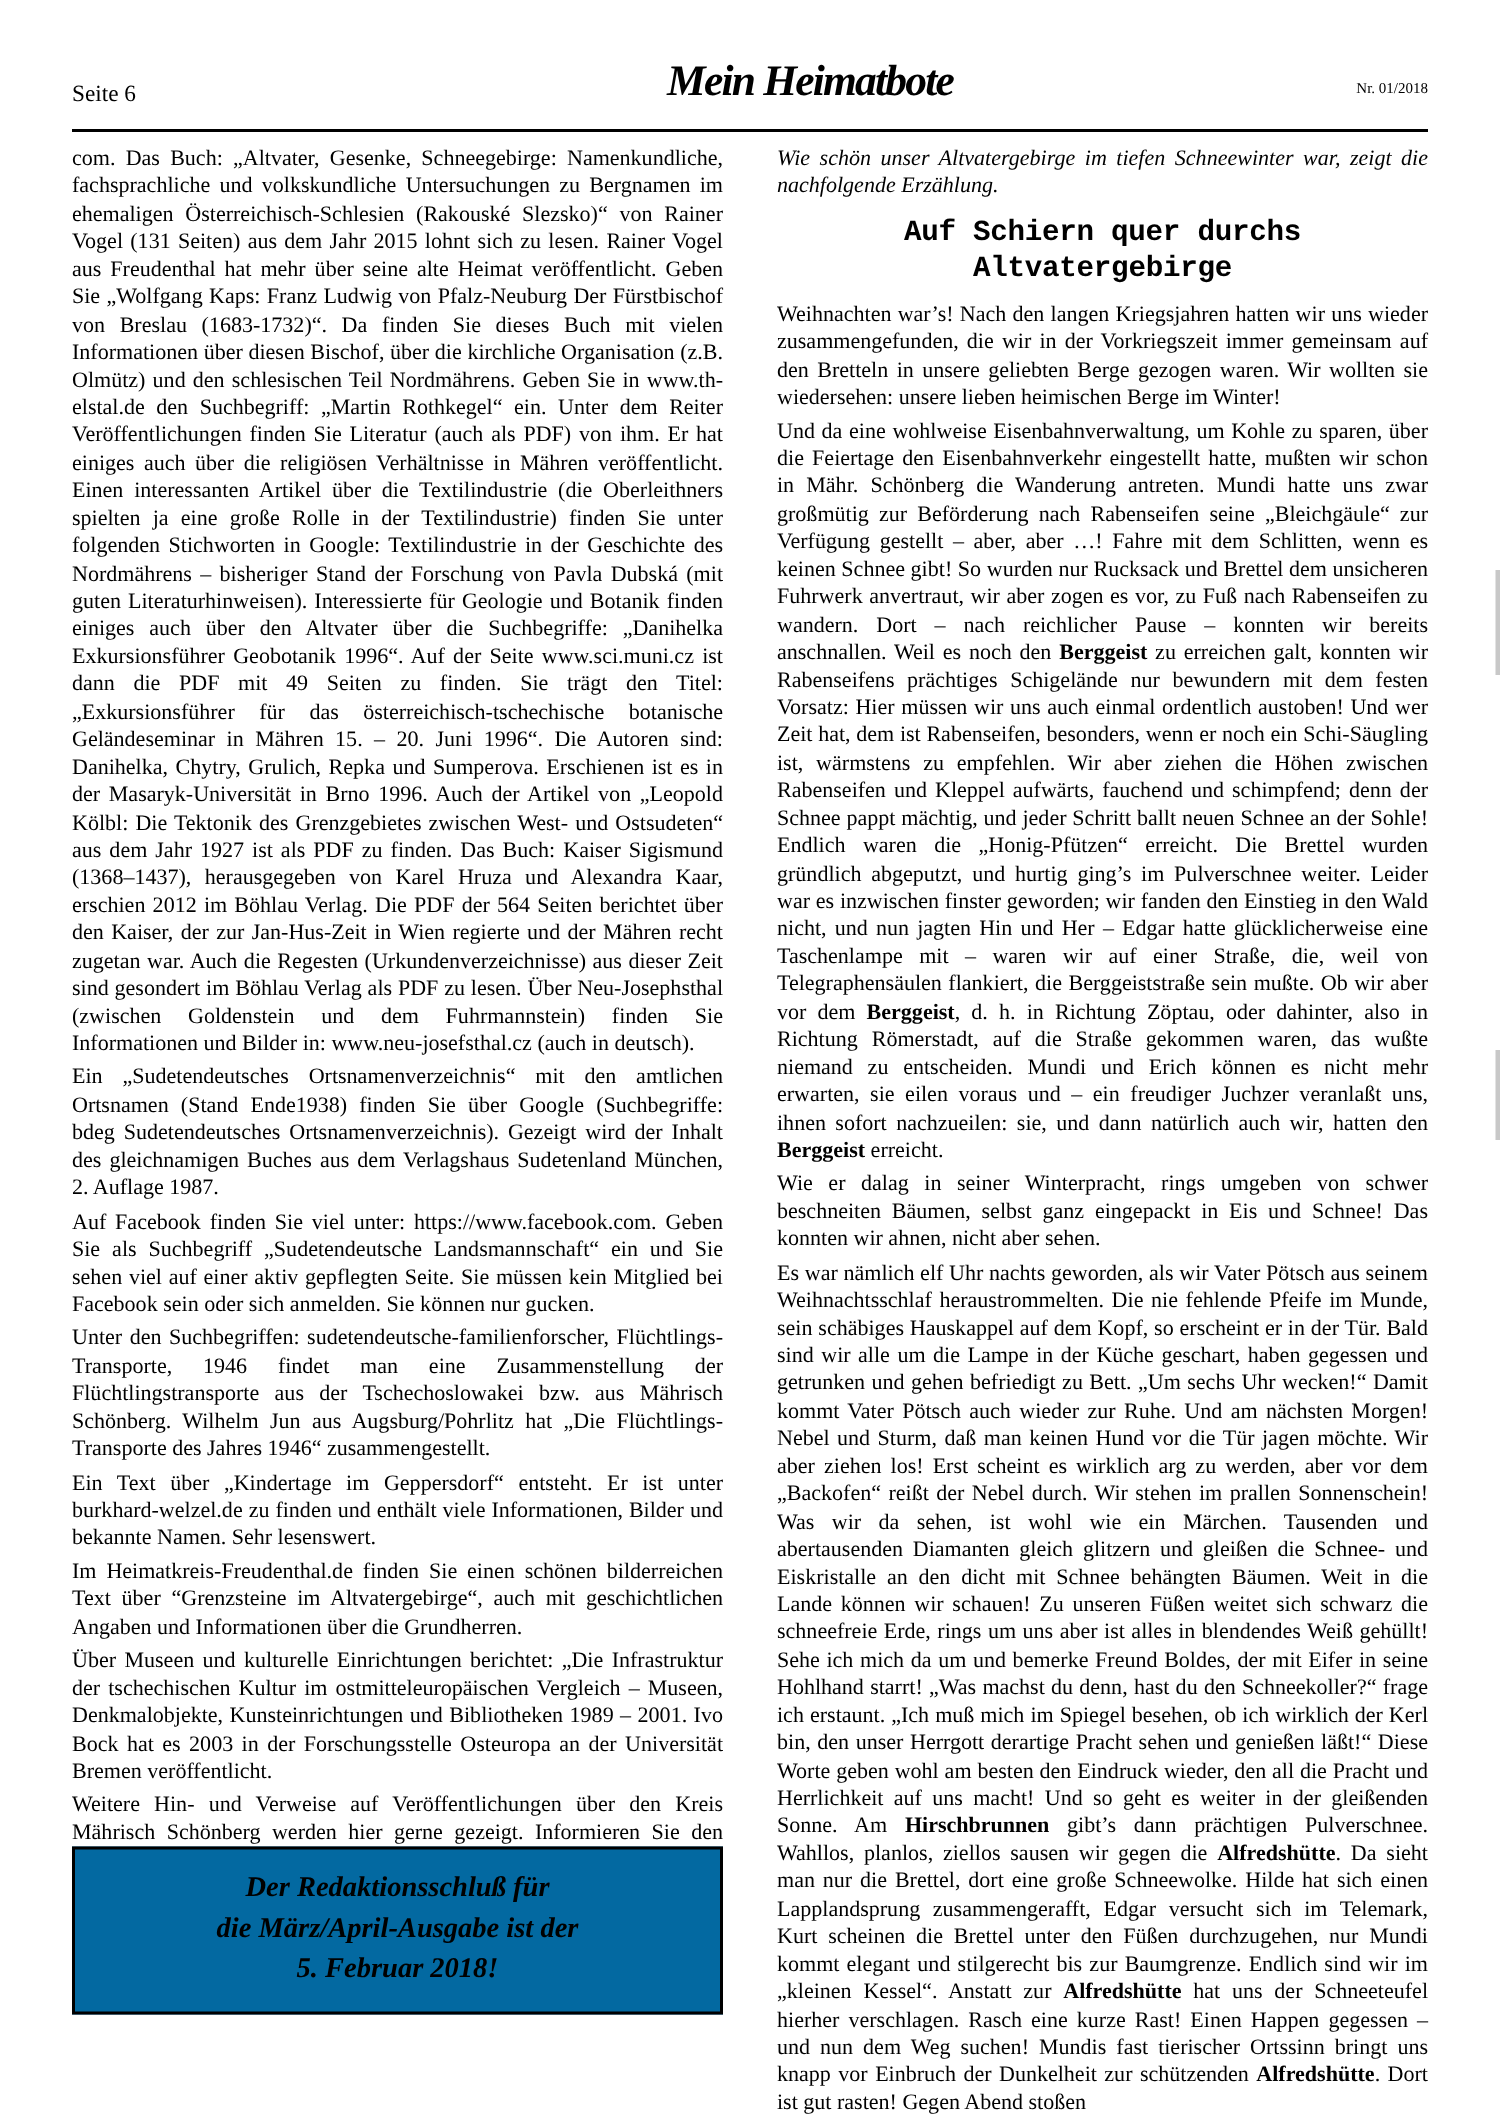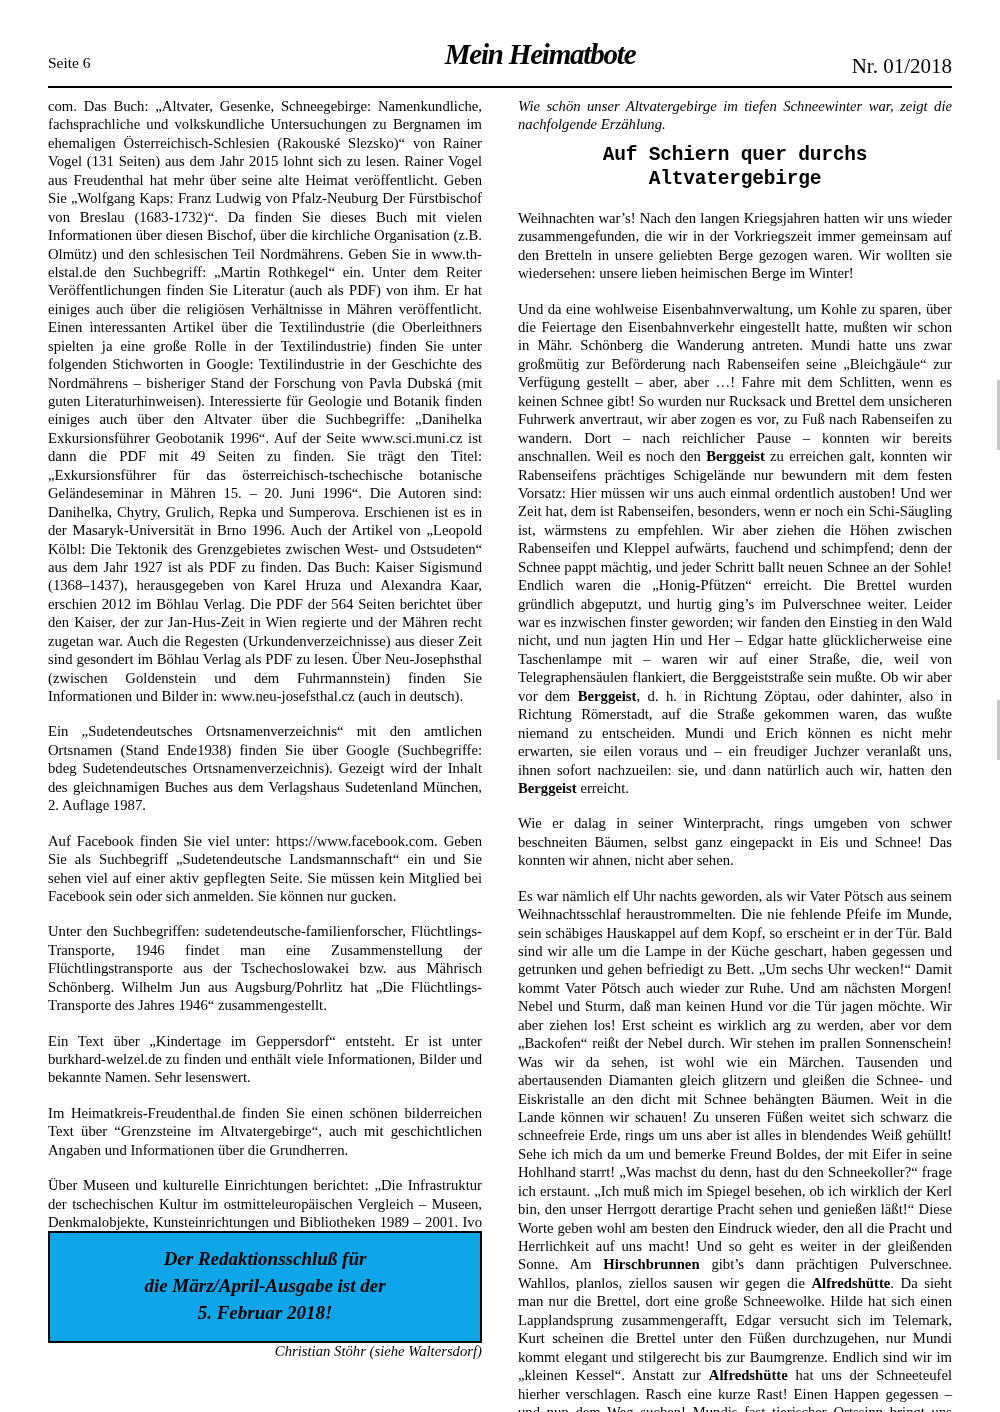--- a/index.html
+++ b/index.html
@@ -35,21 +35,21 @@
     position: absolute;
     left: 0;
     top: 16px;
     font-size: 15.5px;
     font-family: Liberation Serif, serif;
   }
   .masthead-right {
     position: absolute;
     right: 0;
     top: 16px;
-    font-size: 21px;
+    font-size: 10px;
     font-family: "Liberation Serif", serif;
   }
   .masthead-title {
     position: absolute;
     left: 50%;
     transform: translateX(-50%);
     top: 0;
     font-family: Liberation Serif, serif;
     font-weight: bold;
     font-style: italic;
@@ -83,21 +83,21 @@
     line-height: 1.255;
     text-align: justify;
     hyphens: auto;
   }
   .col-left { left: 0; }
   .col-right { left: 470px; }
   .col p {
     margin: 0;
     text-indent: 0;
   }
-  .col p + p { margin-top: 17px; }
+  .col p + p { margin-top: 4px; }
   .intro-italic {
     font-style: italic;
     margin-bottom: 7px !important;
   }
   .article-head {
     text-align: center;
     font-weight: bold;
     font-size: 19.5px;
     margin: 9px 0 9px 0 !important;
     font-family: Liberation Mono, monospace;
@@ -116,21 +116,21 @@
     top: 1134px;
     width: 434px;
     box-sizing: border-box;
     border: 2px solid #000;
     padding: 13px 10px 14px 10px;
     text-align: center;
     font-style: italic;
     font-weight: bold;
     font-size: 19px;
     line-height: 1.42;
-    background: #0ea5e9;
+    background: #0369a1;
   }
   .notice-box div { white-space: nowrap; }
   
   .edge-mark {
     position: absolute;
     right: 0;
     width: 3px;
     background: #c8c8c8;
   }
 </style>

